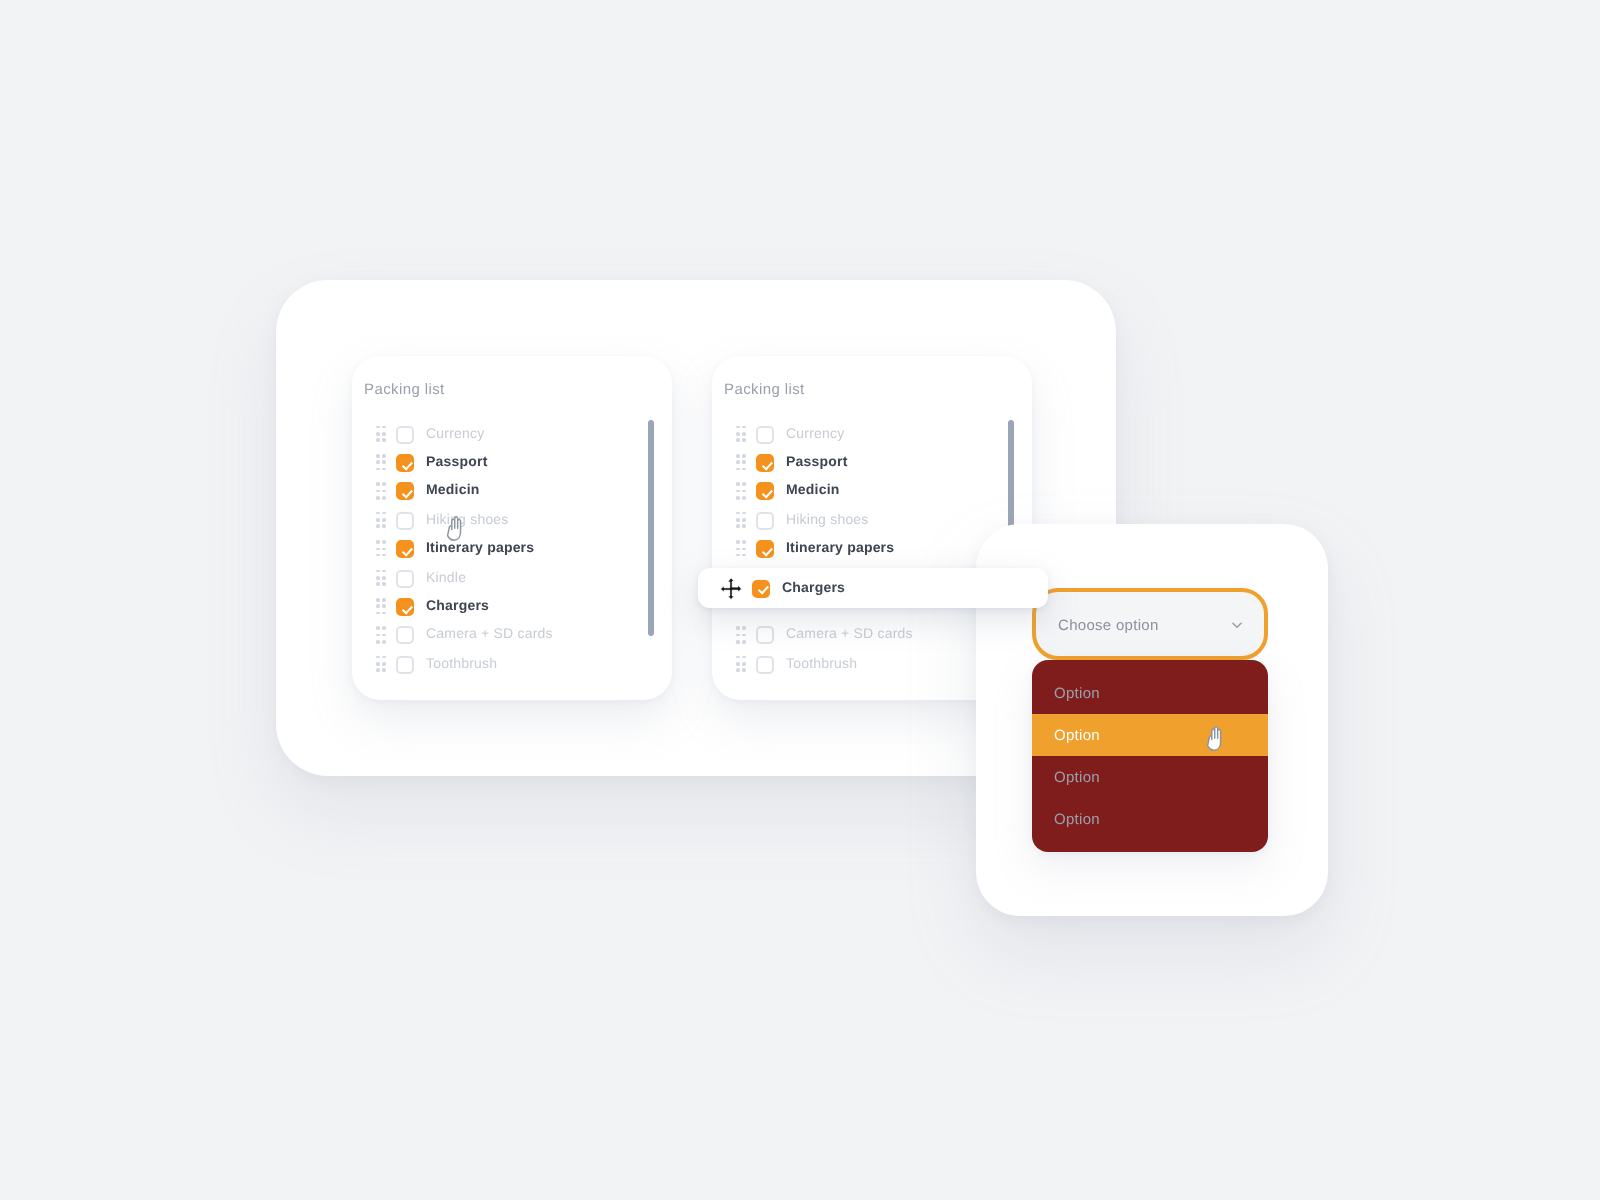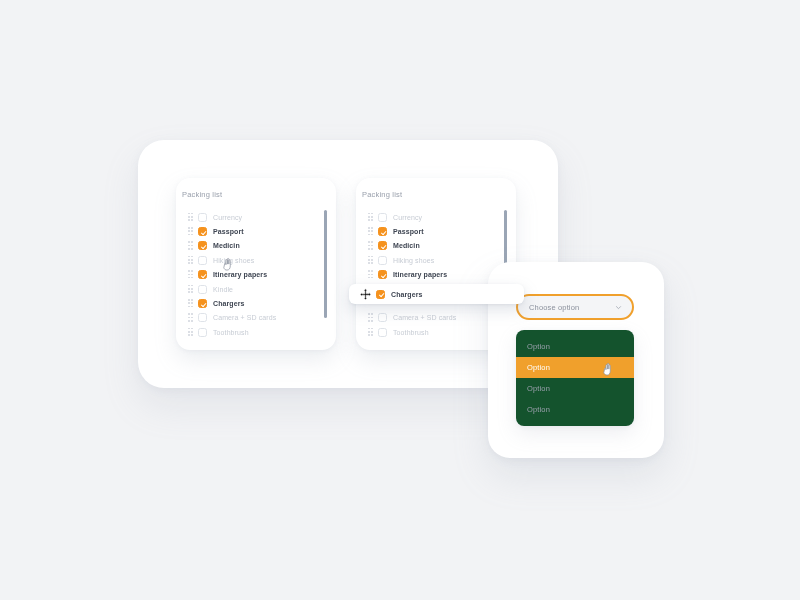--- a/index.html
+++ b/index.html
@@ -188,21 +188,21 @@
     box-shadow: 0 18px 36px rgba(150,158,175,0.18),
                 0 2px 8px rgba(150,158,175,0.12);
     z-index: 20;
   }
 
   .select-button {
     position: absolute;
     left: 28px;
     top: 32px;
     width: 118px;
-    height: 26px;
+    height: 36px;
     border-radius: 13px;
     border: 2.5px solid #f0a02c;
     background: #f4f5f7;
     box-sizing: border-box;
     display: flex;
     align-items: center;
     justify-content: space-between;
     padding: 0 10px 0 11px;
   }
   .select-label {
@@ -214,21 +214,21 @@
     width: 7px;
     height: 7px;
     flex: none;
   }
 
   .option-list {
     position: absolute;
     left: 28px;
     top: 68px;
     width: 118px;
-    background: #14532d;
+    background: #7f1d1d;
     border-radius: 8px;
     box-shadow: 0 8px 20px rgba(150,158,175,0.16),
                 0 1px 4px rgba(150,158,175,0.10);
     overflow: hidden;
     padding: 6px 0;
   }
   .option {
     height: 21px;
     display: flex;
     align-items: center;

